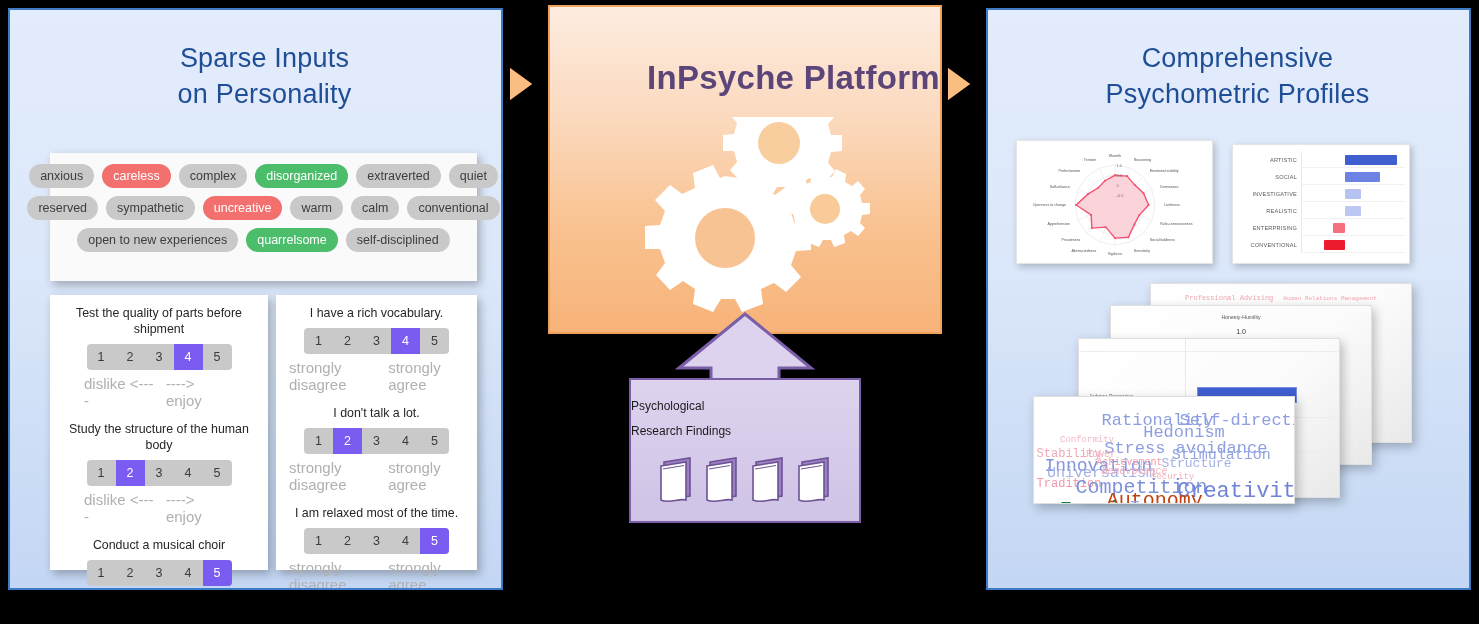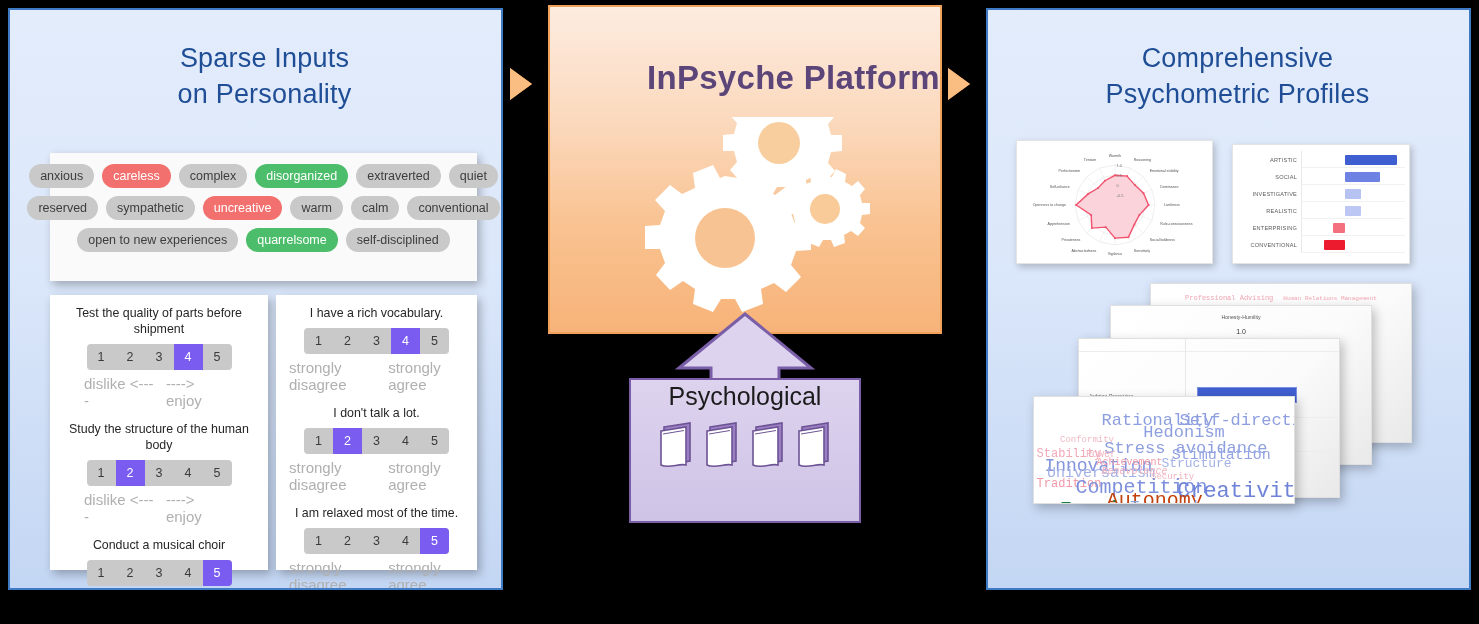--- a/index.html
+++ b/index.html
@@ -68,21 +68,21 @@
 
   
   #findings-group { position:absolute; left: 629px; top: 312px; width: 232px; height: 218px; }
   #findings-arrow-up { position:absolute; left: 46px; top: 0; width: 140px; height: 72px; }
   #findings-box {
     position:absolute; left:0; top:66px; width:232px; height:145px;
     background: linear-gradient(180deg,#ddd3ee 0%, #cfc3e6 100%);
     border: 2px solid #7a5ea8;
   }
   #findings-label {
-    text-align:center; color:#1b1b1b; font-size:25px; line-height:25px; padding-top:4px;
+    color:#1b1b1b; font-size:12px; line-height:25px; padding-top:14px;
   }
   #book-row { display:flex; justify-content:center; gap:12px; margin-top:12px; }
 
   
   #tag-card {
     position:absolute; left:40px; top:143px; width:427px; height:128px;
     background:#fafafa; box-shadow: 3px 4px 9px rgba(0,0,0,.28);
   }
   .tag-rows { padding: 11px 10px; display:flex; flex-direction:column; gap:8px; }
   .tag-row { display:flex; justify-content:center; gap:8px; }
@@ -339,20 +339,21 @@
       <i></i>
     </div>
 
   <div id="findings-group">
     <svg id="findings-arrow-up" viewBox="0 0 140 72">
       <polygon points="70,2 136,56 104,56 104,72 36,72 36,56 4,56" fill="#ddd3ee" stroke="#7a5ea8" stroke-width="3"></polygon>
     </svg>
     <div id="findings-box">
       <div id="findings-label">
         <div>Psychological</div>
+        <div>Research Findings</div>
       </div>
       <div id="book-row">
           <span><svg width="34" height="48" viewBox="0 0 34 48">
               <path d="M5,6 L31,2 L31,40 L5,44 Z" fill="#9b7fc4" stroke="#6d5394" stroke-width="1.6"></path>
               <path d="M2,10 L27,6 L27,44 C20,42 10,48 2,44 Z" fill="#ffffff" stroke="#6d5394" stroke-width="1.6"></path>
               <path d="M4,13 L25,9.5" stroke="#6d5394" stroke-width="1"></path>
             </svg></span>
           <span><svg width="34" height="48" viewBox="0 0 34 48">
               <path d="M5,6 L31,2 L31,40 L5,44 Z" fill="#9b7fc4" stroke="#6d5394" stroke-width="1.6"></path>
               <path d="M2,10 L27,6 L27,44 C20,42 10,48 2,44 Z" fill="#ffffff" stroke="#6d5394" stroke-width="1.6"></path>

